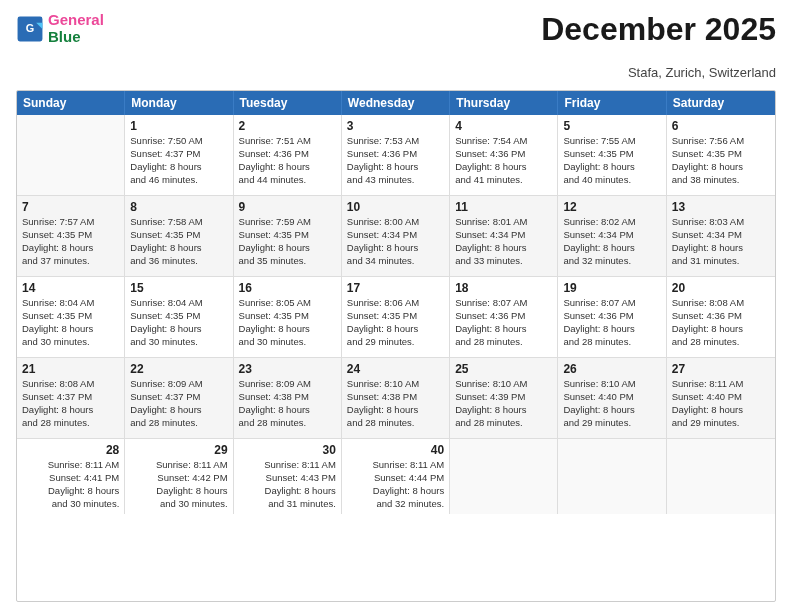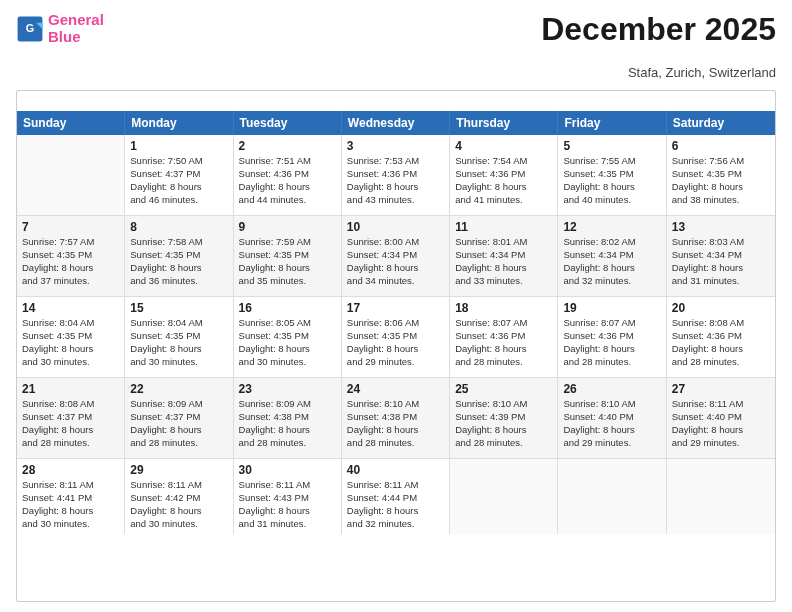--- a/index.html
+++ b/index.html
@@ -61,21 +61,20 @@
     .calendar {
       flex: 1;
       border: 1px solid #ccc;
       border-radius: 2px;
       overflow: hidden;
     }
     .cal-header {
       display: grid;
       grid-template-columns: repeat(7, 1fr);
       background: #2a6cb5;
-      margin-top: 20px;
     }
     .cal-header-cell {
       color: #fff;
       font-weight: bold;
       font-size: 12px;
       padding: 5px 6px;
       text-align: left;
       border-right: 1px solid #3a7cc5;
     }
     .cal-header-cell:last-child { border-right: none; }
@@ -106,36 +105,36 @@
       font-size: 12px;
       color: #222;
       display: block;
       margin-bottom: 2px;
     }
     .day-info {
       font-size: 9.5px;
       color: #333;
       line-height: 1.35;
     }
-    .week5 .cal-cell { min-height: 68px; }
+    .week5 .cal-cell { min-height: 68px; text-align: right; }
   </style>
 </head>
 <body>
 
 <div class="page">
   <div class="header">
     <div class="logo">
       <svg class="logo-icon" viewBox="0 0 36 36">
         <rect x="2" y="2" width="32" height="32" rx="3" fill="#2a6cb5"></rect>
         <text x="18" y="22" text-anchor="middle" fill="white" font-size="14" font-weight="bold" font-family="Arial">G</text>
         <polygon points="26,10 34,10 34,18" fill="#4fc3f7"></polygon>
       </svg>
       <div class="logo-text">
         <div><span>General</span></div>
-        <div><span style="color:#ec4899">Blue</span></div>
+        <div><span style="color:#15803d">Blue</span></div>
       </div>
     </div>
     <div class="title-block">
       <div class="month-title">December 2025</div>
       <div class="location">Stafa, Zurich, Switzerland</div>
     </div>
   </div>
 
   <div class="calendar">
     <div class="cal-header" id="cal-header">

